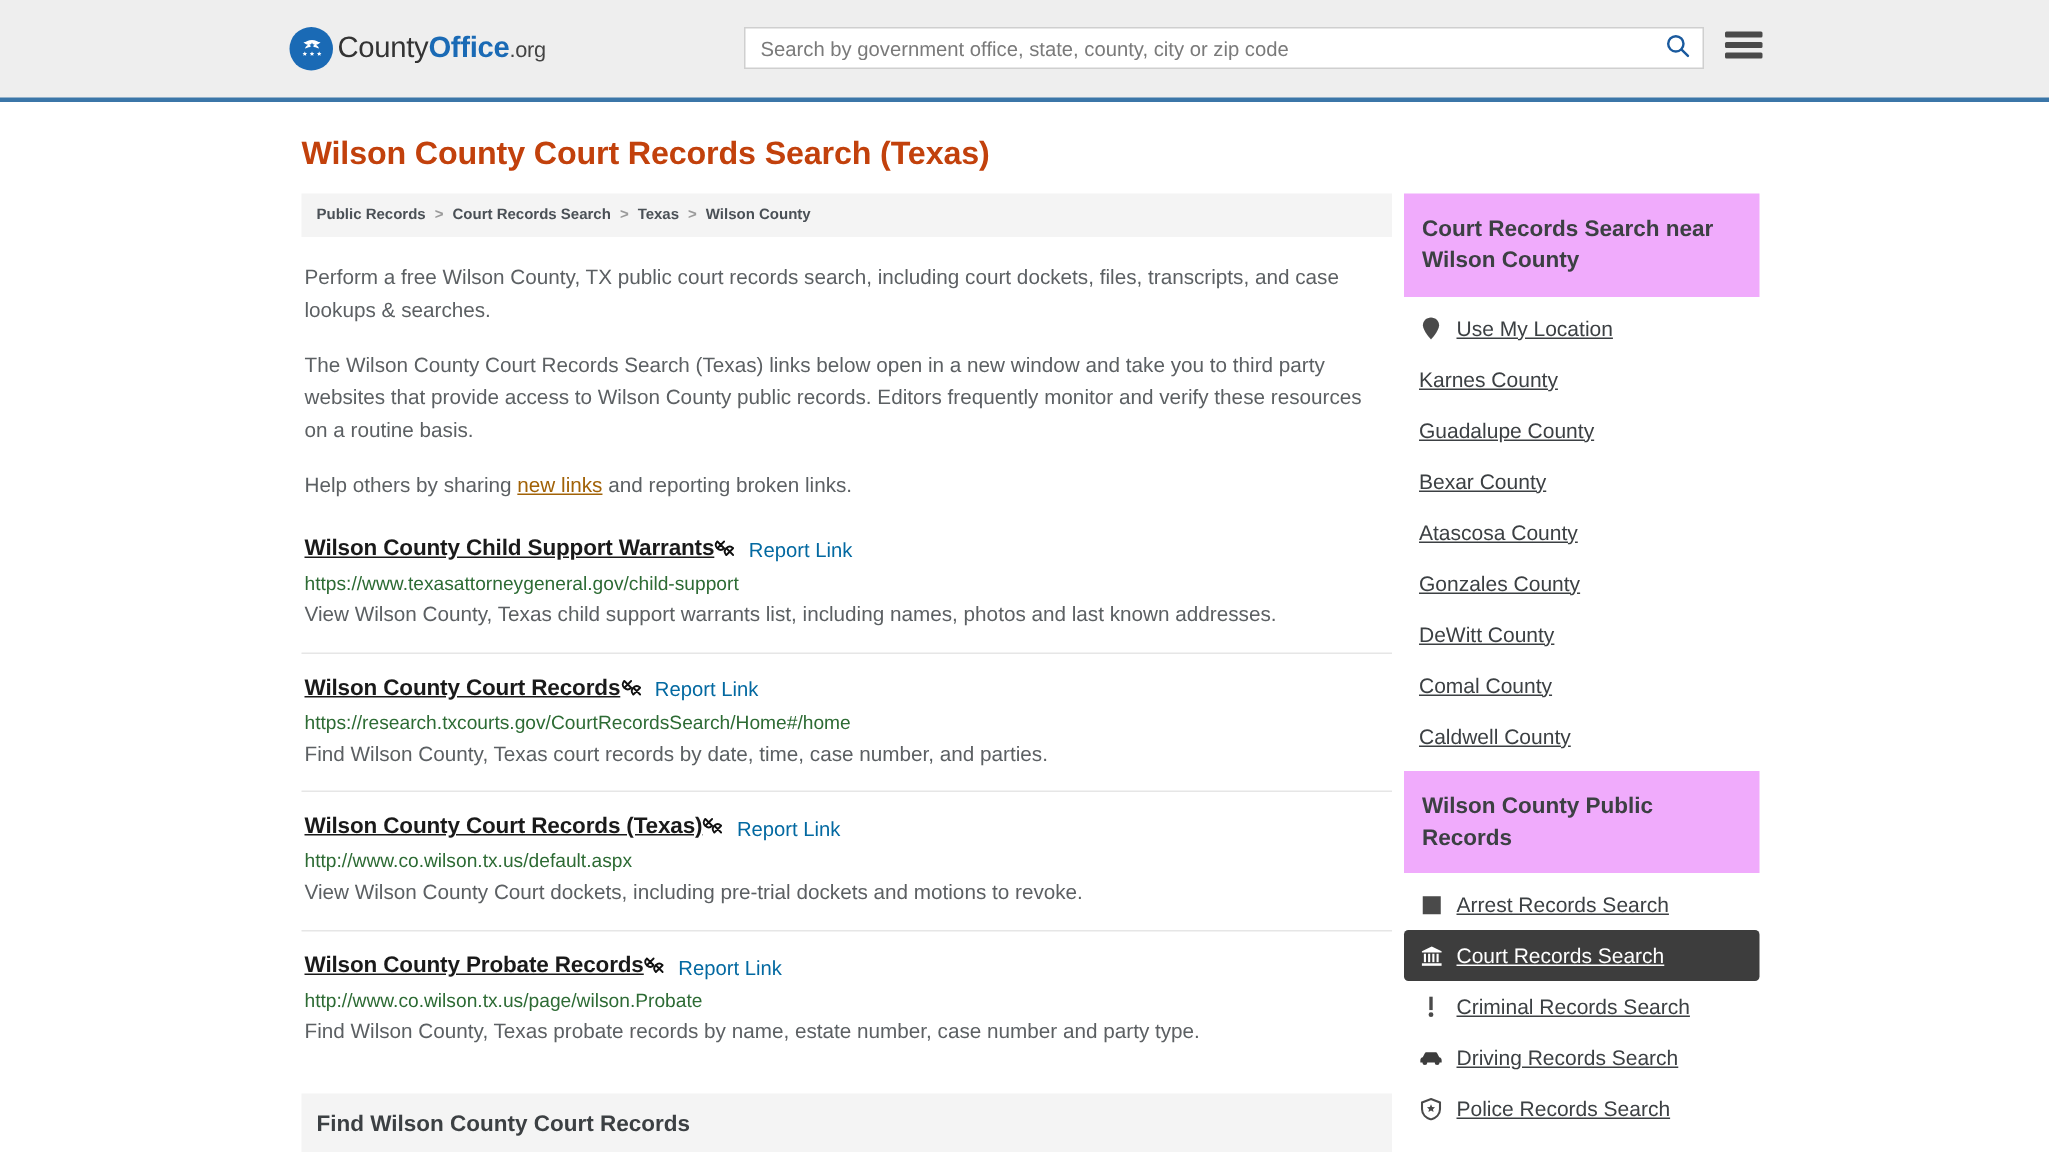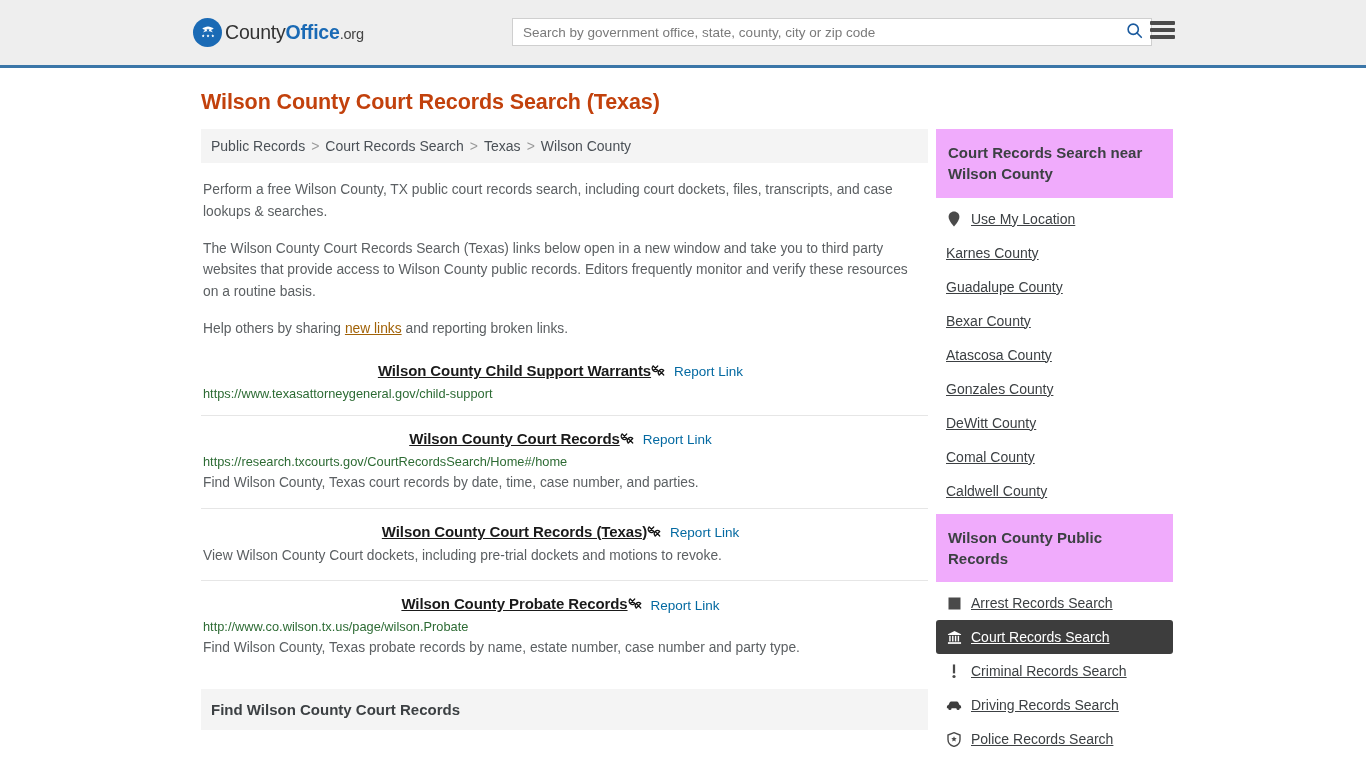--- a/index.html
+++ b/index.html
@@ -45,21 +45,21 @@
     letter-spacing: -0.2px;
     white-space: nowrap;
     font-family: "Liberation Sans", sans-serif;
   }
   .logo-text .t-county { color: #333333; }
   .logo-text .t-office { color: #1a6ab5; font-weight: bold; }
   .logo-text .t-org { color: #444444; font-size: 14.5px; }
 
   .search-wrap {
     position: absolute;
-    left: 512px;
+    left: 496px;
     top: 18px;
     width: 640px;
     height: 28px;
     display: flex;
     align-items: center;
     background: #ffffff;
     border: 1px solid #cfcfcf;
   }
   .search-input {
     flex: 1;
@@ -124,26 +124,27 @@
     margin-top: 14px;
     align-items: flex-start;
   }
   .main-col { width: 735px; flex: none; padding-left: 8px; }
   .side-col { width: 237px; flex: none; margin-left: 8px; }
 
   
   .breadcrumb {
     background: #f4f4f4;
     padding: 9px 10px;
-    font-size: 14px;
+    font-size: 10px;
     color: #555;
     display: flex;
     align-items: flex-start;
     flex-wrap: wrap;
     gap: 3px;
+    font-weight: bold;
   }
   .breadcrumb a {
     color: #4a5056;
     text-decoration: none;
   }
   .crumb-sep { color: #9a9a9a; margin: 0 3px; }
 
   
   .intro { padding: 0 2px; }
   .intro p {
@@ -164,21 +165,21 @@
   .result {
     padding: 0 2px 14px 2px;
     border-bottom: 1px solid #e6e6e6;
     margin-bottom: 14px;
     position: relative;
   }
   .result:last-child { border-bottom: none; }
   .result-head {
     display: flex;
     align-items: flex-start;
-    justify-content: center;
+    justify-content: flex-start;
   }
   .result-title {
     font-size: 15px;
     font-weight: bold;
     color: #1a1a1a;
     text-decoration: underline;
     cursor: pointer;
     letter-spacing: -0.1px;
   }
   .report-link {
@@ -326,20 +327,21 @@
                     <path d="M3 4 L9 10 M9 4 L3 10" stroke="#111" stroke-width="1.6" fill="none" stroke-linecap="round"></path>
                     <path d="M3 4 C1 6 1 8 3 10 C5 12 7 12 9 10" stroke="#111" stroke-width="1.6" fill="none"></path>
                     <path d="M11 10 L17 16 M17 10 L11 16" stroke="#111" stroke-width="1.6" fill="none" stroke-linecap="round"></path>
                     <path d="M11 16 C9 14 9 12 11 10 C13 8 15 8 17 10" stroke="#111" stroke-width="1.6" fill="none"></path>
                   </svg>
                 </span>
                 <span>Report Link</span>
               </span>
             </div>
             <div class="result-url">https://www.texasattorneygeneral.gov/child-support</div>
+            <div class="result-desc">View Wilson County, Texas child support warrants list, including names, photos and last known addresses.</div>
           </div>
 
           <div class="result">
             <div class="result-head">
               <a class="result-title">Wilson County Court Records</a>
               <span class="report-link">
                 <span>
                   <svg width="15" height="15" viewBox="0 0 20 20">
                     <path d="M3 4 L9 10 M9 4 L3 10" stroke="#111" stroke-width="1.6" fill="none" stroke-linecap="round"></path>
                     <path d="M3 4 C1 6 1 8 3 10 C5 12 7 12 9 10" stroke="#111" stroke-width="1.6" fill="none"></path>
@@ -362,20 +364,21 @@
                   <svg width="15" height="15" viewBox="0 0 20 20">
                     <path d="M3 4 L9 10 M9 4 L3 10" stroke="#111" stroke-width="1.6" fill="none" stroke-linecap="round"></path>
                     <path d="M3 4 C1 6 1 8 3 10 C5 12 7 12 9 10" stroke="#111" stroke-width="1.6" fill="none"></path>
                     <path d="M11 10 L17 16 M17 10 L11 16" stroke="#111" stroke-width="1.6" fill="none" stroke-linecap="round"></path>
                     <path d="M11 16 C9 14 9 12 11 10 C13 8 15 8 17 10" stroke="#111" stroke-width="1.6" fill="none"></path>
                   </svg>
                 </span>
                 <span>Report Link</span>
               </span>
             </div>
+            <div class="result-url">http://www.co.wilson.tx.us/default.aspx</div>
             <div class="result-desc">View Wilson County Court dockets, including pre-trial dockets and motions to revoke.</div>
           </div>
 
           <div class="result">
             <div class="result-head">
               <a class="result-title">Wilson County Probate Records</a>
               <span class="report-link">
                 <span>
                   <svg width="15" height="15" viewBox="0 0 20 20">
                     <path d="M3 4 L9 10 M9 4 L3 10" stroke="#111" stroke-width="1.6" fill="none" stroke-linecap="round"></path>

